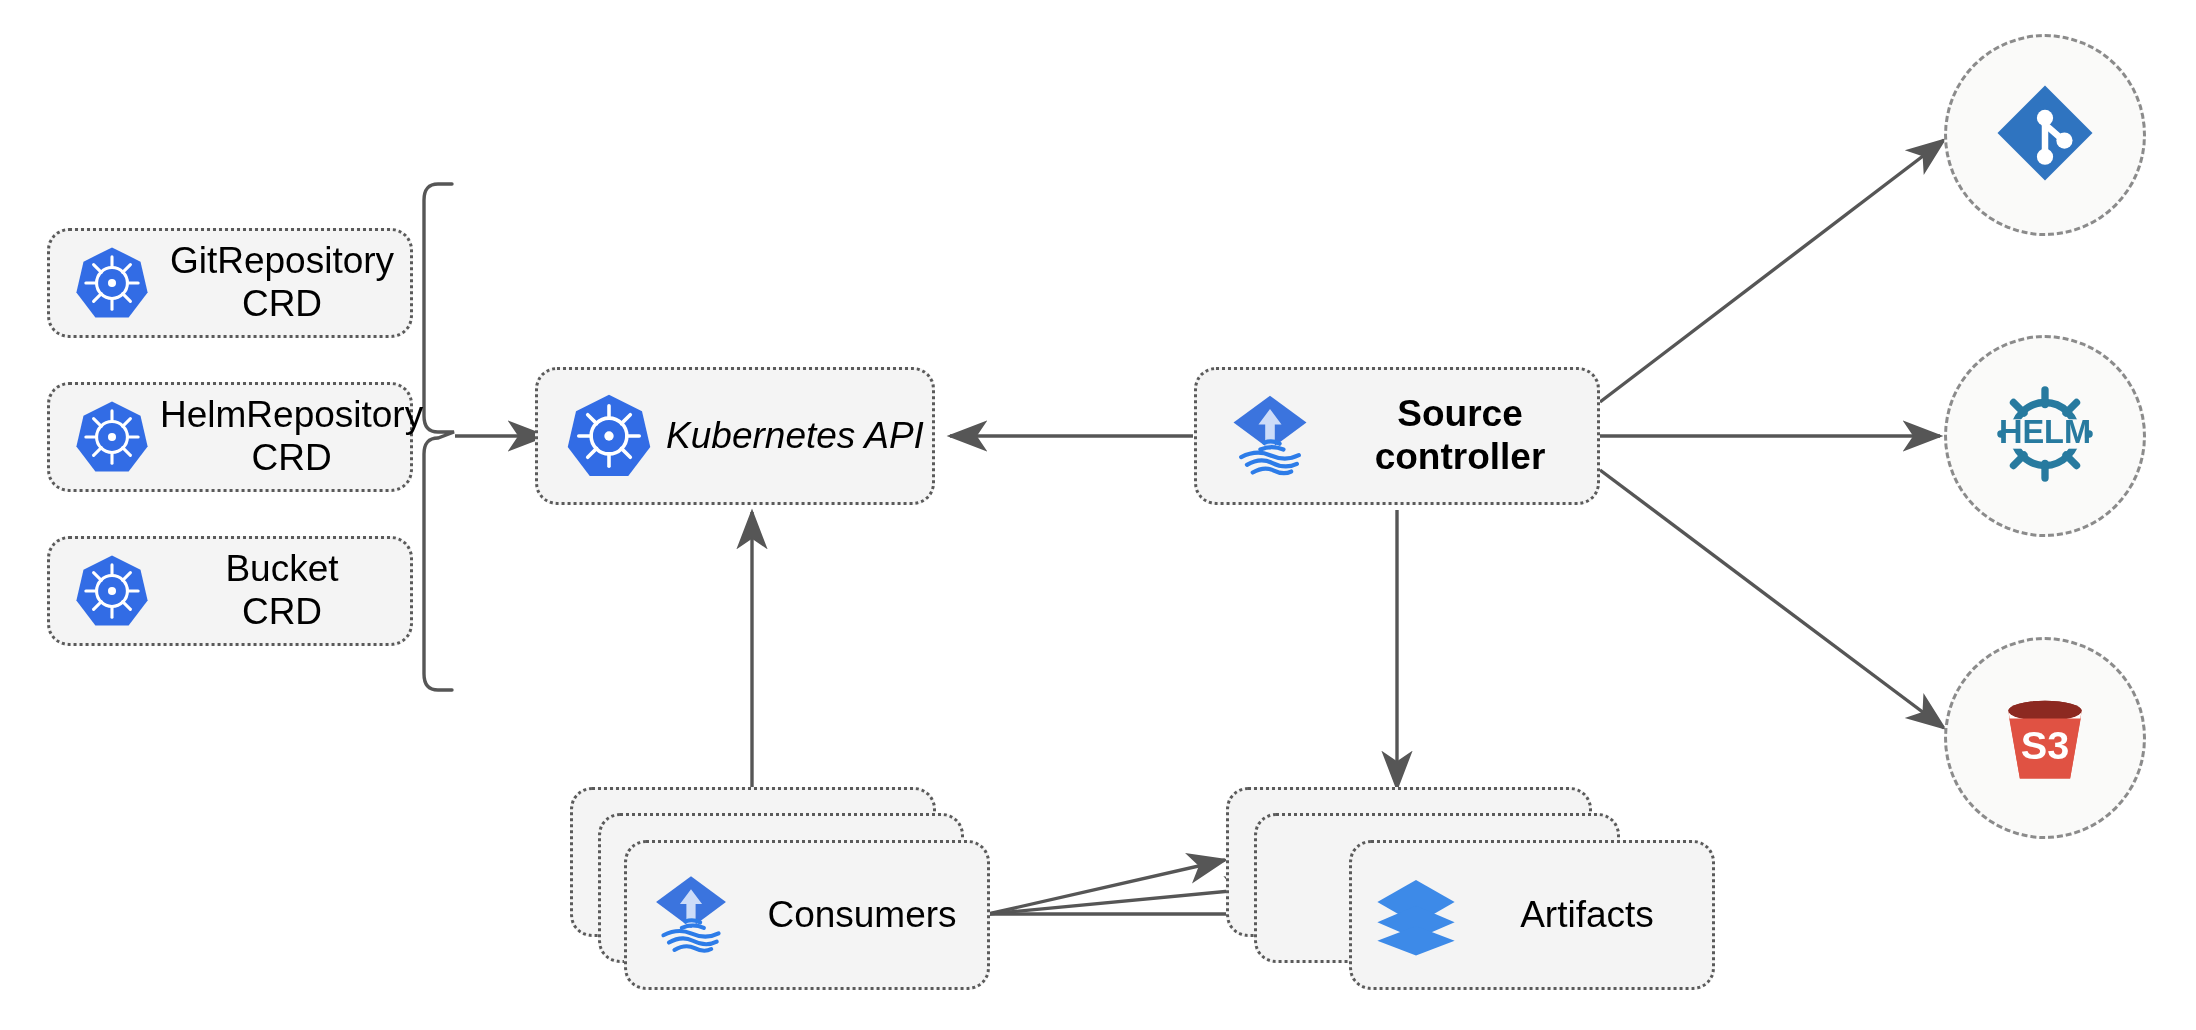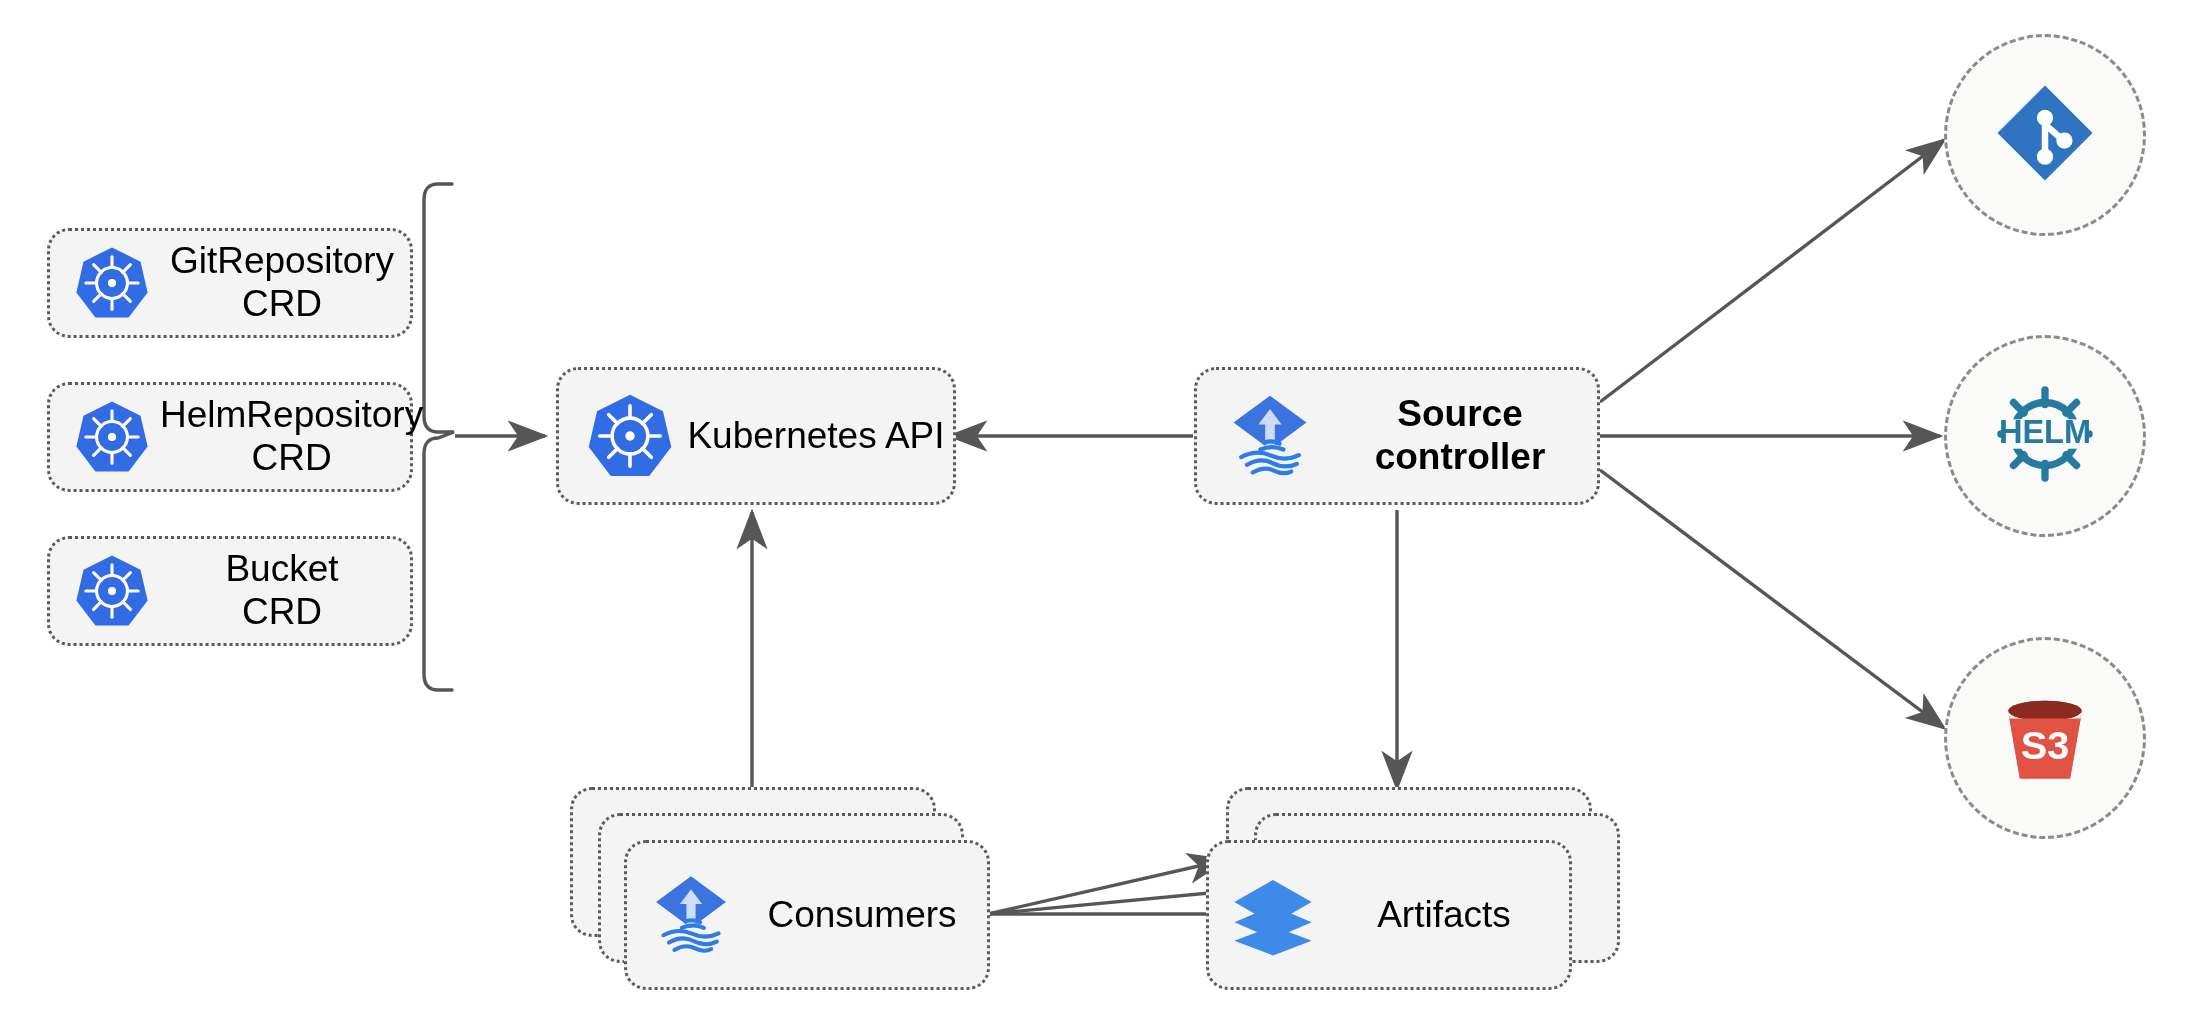--- a/index.html
+++ b/index.html
@@ -157,21 +157,21 @@
             <line x1="41" y1="41" x2="47.5" y2="47.5"></line>
           <line x1="47.5" y1="16.5" x2="41" y2="23"></line>
             <line x1="23" y1="41" x2="16.5" y2="47.5"></line>
         </g>
       </svg>
     </span>
     <span class="label">Bucket
 CRD</span>
   </div>
 
-  <div class="node" style="left:556px;top:367px;width:400px;height:138px;">
+  <div class="node" style="left:535px;top:367px;width:400px;height:138px;font-style:italic;">
     <span class="ico" style="width:110px;margin-left:16px;">
       <svg width="88" height="88" viewBox="0 0 64 64" aria-hidden="true">
         <polygon points="32,2 56,14 62,40 46,61 18,61 2,40 8,14" fill="#326ce5"></polygon>
         <g fill="none" stroke="#ffffff" stroke-width="2.6" stroke-linecap="round">
           <circle cx="32" cy="32" r="13"></circle>
           <circle cx="32" cy="32" r="3.4" fill="#ffffff" stroke="none"></circle>
           <line x1="32" y1="10" x2="32" y2="19"></line>
             <line x1="32" y1="45" x2="32" y2="54"></line>
           <line x1="10" y1="32" x2="19" y2="32"></line>
             <line x1="45" y1="32" x2="54" y2="32"></line>
@@ -265,21 +265,21 @@
           <path d="M44 57 Q52 54 60 58"></path>
           <path d="M40 64 Q52 59 64 64"></path>
         </g>
       </svg>
     </span>
     <span class="label">Consumers</span>
   </div>
 
   <div class="ghost" style="left:1226px;top:787px;width:366px;height:150px;"></div>
   <div class="ghost g2" style="left:1254px;top:813px;width:366px;height:150px;"></div>
-  <div class="node" style="left:1206px;top:840px;width:366px;height:150px;">
+  <div class="node" style="left:1349px;top:840px;width:366px;height:150px;">
     <span class="ico" style="width:104px;margin-left:12px;">
       <svg width="92" height="92" viewBox="0 0 100 100" aria-hidden="true">
         <polygon points="50,12 92,36 50,60 8,36" fill="#3d8ae8"></polygon>
         <polygon points="50,40 92,58 50,76 8,58" fill="#3d8ae8"></polygon>
         <polygon points="50,62 92,78 50,94 8,78" fill="#3d8ae8"></polygon>
       </svg>
     </span>
     <span class="label">Artifacts</span>
   </div>
 

